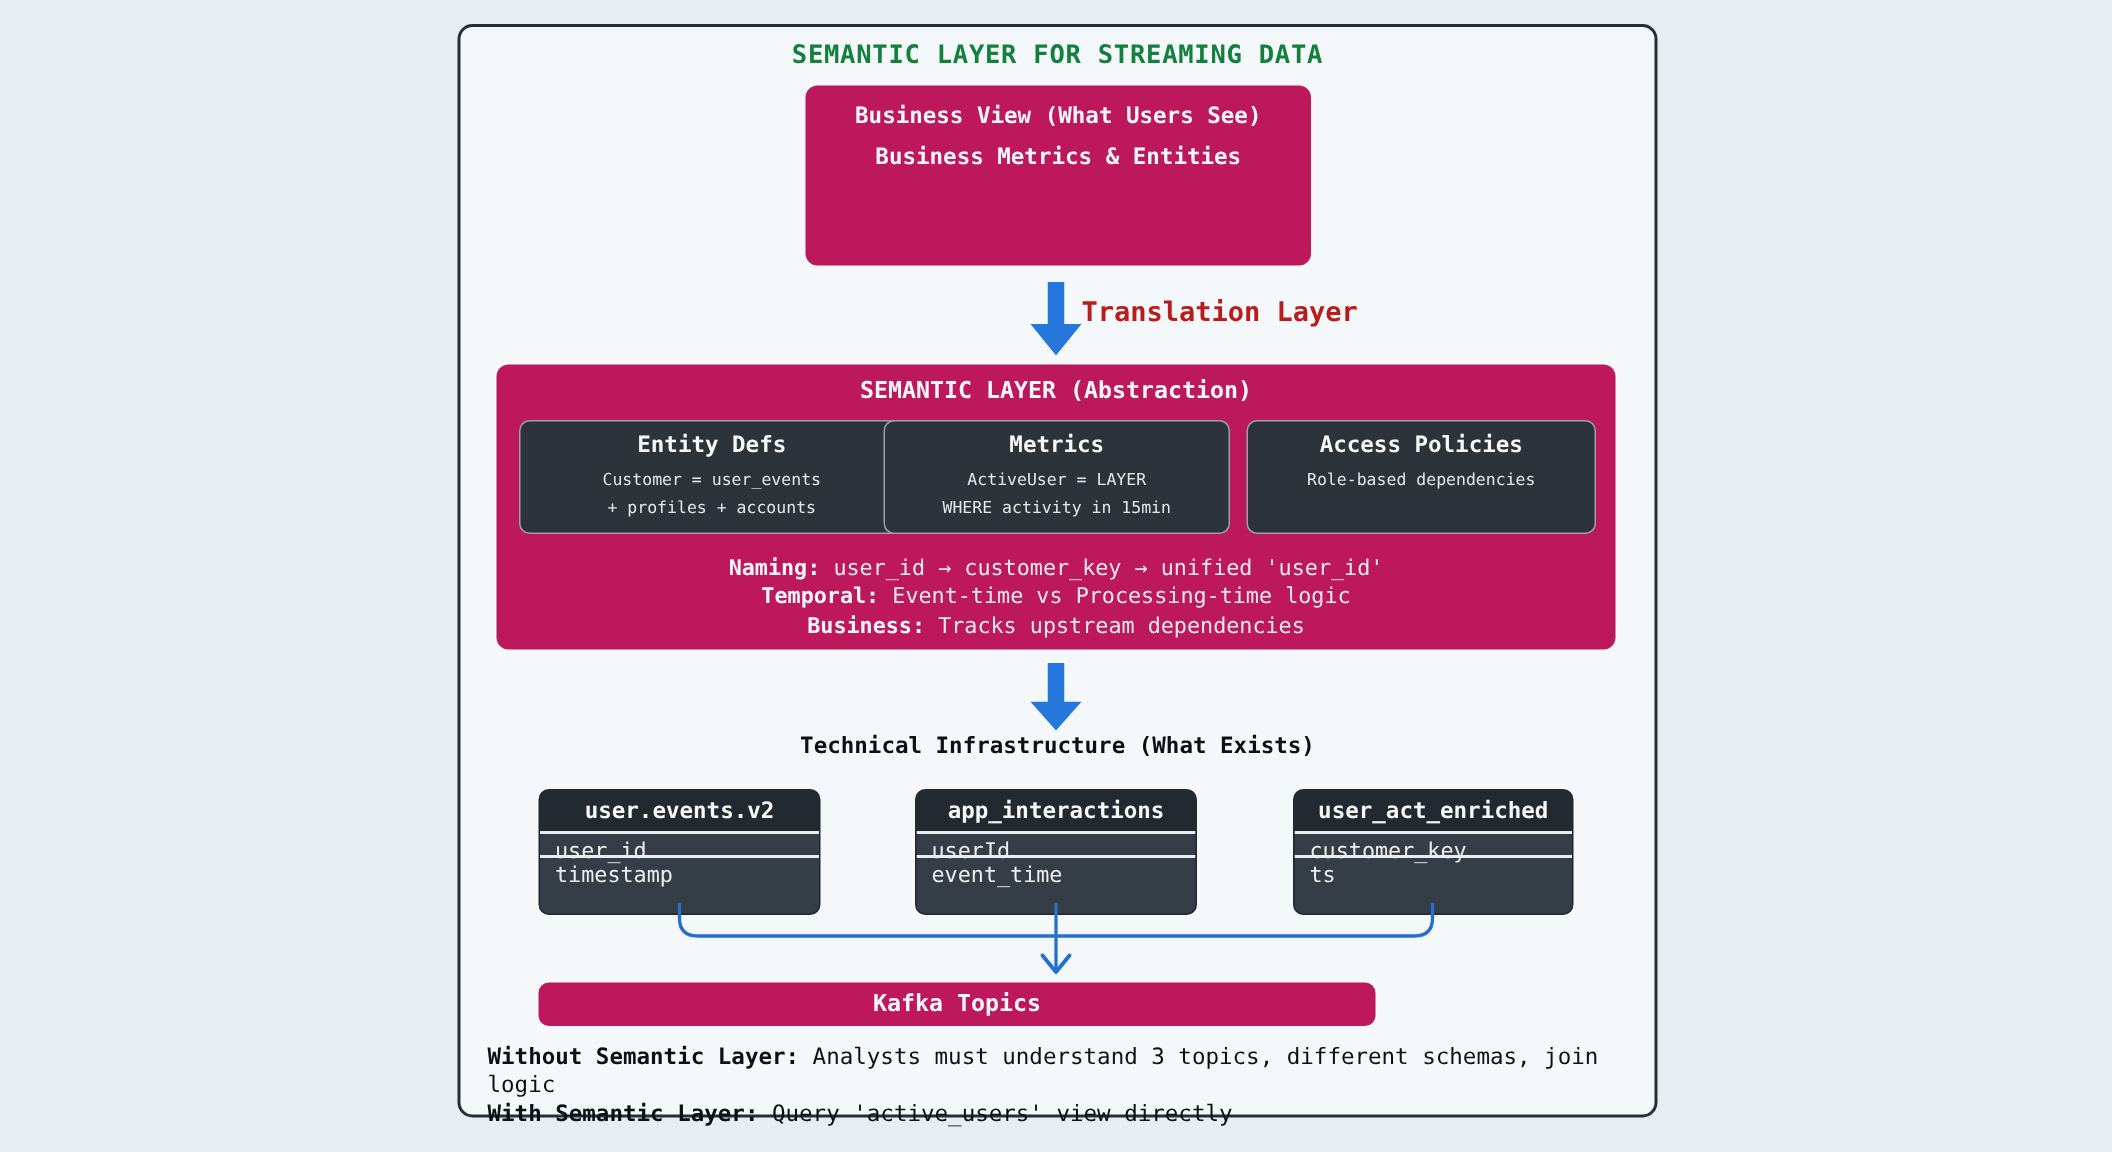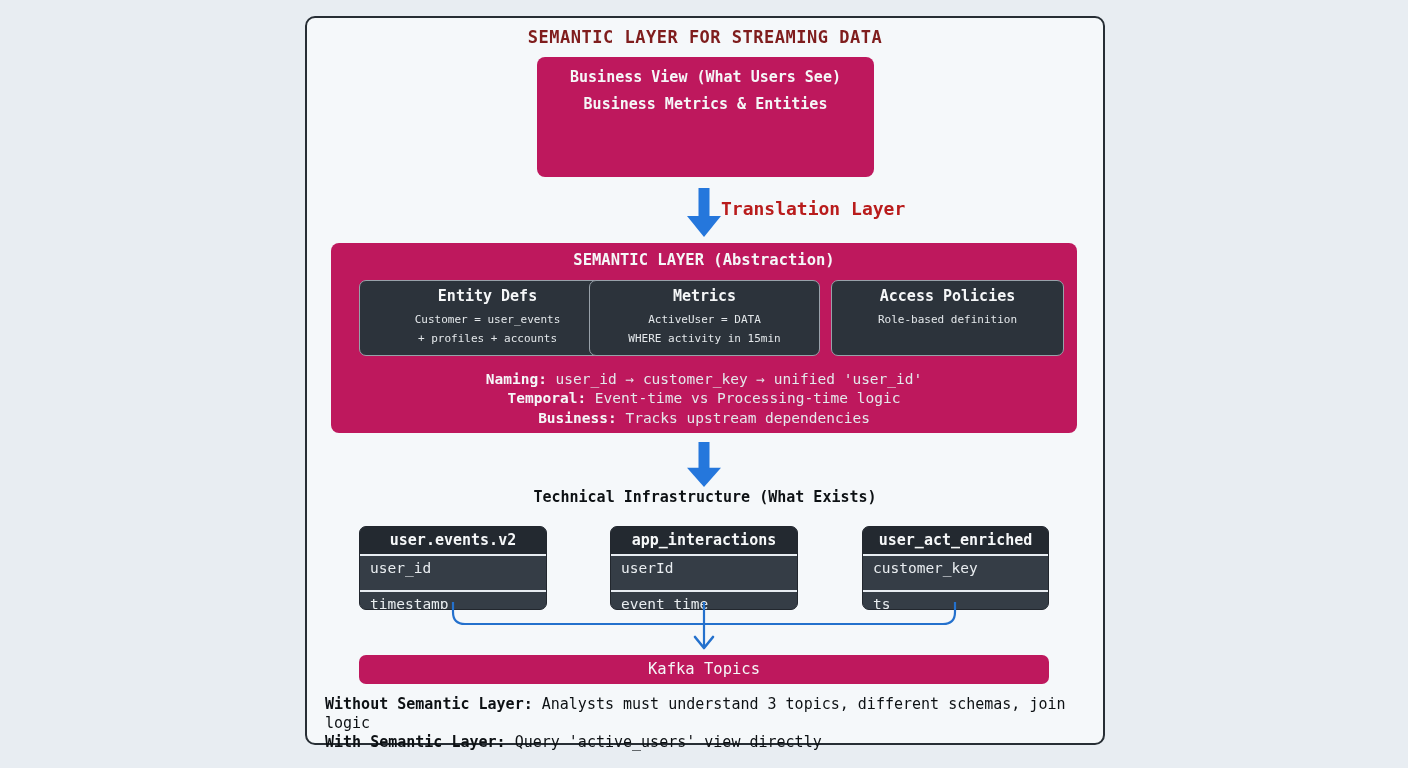--- a/index.html
+++ b/index.html
@@ -15,21 +15,21 @@
     position:absolute; left:305px; top:16px;
     width:800px; height:729px;
     background:#f5f8fa;
     border:2px solid #272e35;
     border-radius:10px;
   }
   .abs { position:absolute; }
   .diagram-title {
     left:0; top:9px; width:100%;
     font-size:17px; font-weight:bold; letter-spacing:0.5px;
-    color:#7f1d1d; text-align:center;
+    color:#15803d; text-align:center;
   }
   .darkbox { background:#be185d; border-radius:8px; color:#f5f7f8; }
 
   
   .business-box { left:230px; top:39px; width:337px; height:120px; padding-top:8px; }
   .business-box .bv-title { font-size:15px; font-weight:bold; line-height:25px; text-align:center; }
   .business-box .bv-subtitle { font-size:15px; font-weight:bold; line-height:25px; text-align:center; margin-top:2px; }
   .business-box .bv-bullets { margin-top:2px; padding-left:21px; }
   .business-box .bv-bullets div { font-size:14.5px; line-height:19.5px; color:#e9edf0; white-space:pre; }
 
@@ -41,21 +41,21 @@
   .semantic-box { left:24px; top:225px; width:746px; height:190px; }
   .sem-title { position:absolute; left:0; top:8px; width:100%; text-align:center;
                font-size:15.5px; font-weight:bold; }
   .sem-card {
     position:absolute; top:37px; height:76px;
     border:1px solid #98a1a9; border-radius:7px;
     text-align:center; background:#2c333b;
   }
   .sem-card .card-title { font-size:15px; font-weight:bold; line-height:27px; margin-top:2px; }
   .sem-card .card-line { font-size:11px; line-height:19px; color:#e4e8eb; white-space:pre; }
-  .card-entity  { left:28px;  width:257px; }
+  .card-entity  { left:15px;  width:257px; }
   .card-metrics { left:258px; width:231px; }
   .card-access  { left:500px; width:233px;text-align:center; }
   .sem-notes { position:absolute; left:0; top:127px; width:100%; text-align:center; }
   .sem-notes .note-line { font-size:14.5px; line-height:19.3px; color:#e4e8eb; white-space:pre-wrap; }
   .sem-notes .note-label { font-weight:bold; color:#f5f7f8; }
 
   .tech-heading { left:0; top:470px; width:100%; text-align:center;
                   font-size:15px; font-weight:bold; color:#0d1114; }
 
   
@@ -65,31 +65,31 @@
     overflow:hidden;
   }
   .tt-1 { left:52px;  width:188px; }
   .tt-2 { left:303px; width:188px; }
   .tt-3 { left:555px; width:187px; }
   .topic-table .tt-header {
     height:27px; line-height:26px; background:#232930;
     font-size:15px; font-weight:bold; color:#f5f7f8; text-align:center;
   }
   .topic-table .tt-row {
-    height:36px; line-height:25px; padding-left:10px;
+    height:16px; line-height:25px; padding-left:10px;
     border-top:2px solid #e8edf2;
     font-size:14.5px; color:#e9edf0;
   }
 
   .connector-svg { position:absolute; left:0; top:0; width:796px; height:725px; pointer-events:none; }
 
   .kafka-bar {
-    left:52px; top:637px; width:690px; height:29px;
+    left:52px; top:637px; width:558px; height:29px;
     border-radius:7px; text-align:center;
-    font-size:15.5px; font-weight:normal; line-height:29px;
+    font-size:15.5px; font-weight:bold; line-height:29px;
   }
 
   .footnotes { left:18px; top:677px; width:770px; }
   .footnote-line { font-size:15px; line-height:19px; color:#0d1114; white-space:pre-wrap; }
   .footnote-label { font-weight:bold; }
 </style>
 </head>
 <body>
 
 <div class="panel">
@@ -111,27 +111,27 @@
     <div class="sem-title">SEMANTIC LAYER (Abstraction)</div>
 
     <div class="sem-card card-entity">
       <div class="card-title">Entity Defs</div>
       <div class="card-line">Customer = user_events</div>
       <div class="card-line">+ profiles + accounts</div>
     </div>
 
     <div class="sem-card card-metrics">
       <div class="card-title">Metrics</div>
-      <div class="card-line">ActiveUser = DATA</div>
+      <div class="card-line">ActiveUser = LAYER</div>
       <div class="card-line">WHERE activity in 15min</div>
     </div>
 
     <div class="sem-card card-access">
       <div class="card-title">Access Policies</div>
-      <div class="card-line">Role-based definition</div>
+      <div class="card-line">Role-based dependencies</div>
     </div>
 
     <div class="sem-notes">
       <div class="note-line"><span class="note-label">Naming:</span><span> user_id → customer_key → unified 'user_id'</span></div>
       <div class="note-line"><span class="note-label">Temporal:</span><span> Event-time vs Processing-time logic</span></div>
       <div class="note-line"><span class="note-label">Business:</span><span> Tracks upstream dependencies</span></div>
     </div>
   </div>
 
   <svg class="abs arrow-svg" style="left:377px; top:424px;" width="40" height="46" viewBox="0 0 40 50" preserveAspectRatio="none">

